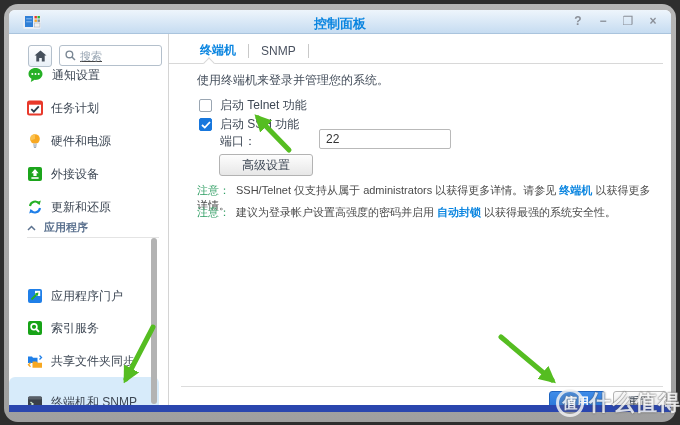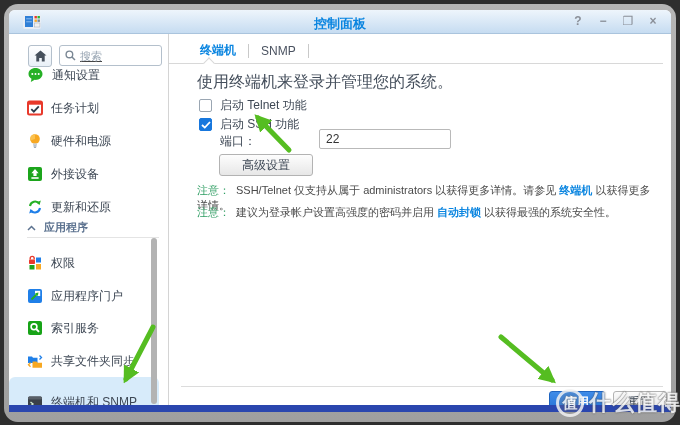--- a/index.html
+++ b/index.html
@@ -48,21 +48,21 @@
   
   .main { position:absolute; left:160px; top:24px; width:502px; height:372px; background:#fff; }
   .tabs { position:absolute; left:19px; top:8px; display:flex; align-items:center; }
   .tab { font-size:12px; padding:0 12px; color:#4a5260; cursor:pointer; }
   .tab.active { color:#0a85e0; font-weight:bold; }
   .tab-sep { width:1px; height:14px; background:#c9c9c9; }
   .tab-line { position:absolute; left:0px; top:29px; width:494px; height:1px; background:#d8d8d8; }
   .tab-notch { position:absolute; left:36px; top:25px; width:8px; height:8px; background:#fff;
                border-left:1px solid #d8d8d8; border-top:1px solid #d8d8d8; transform:rotate(45deg); }
 
-  .intro { position:absolute; left:28px; top:38px; font-size:16px; color:#454f5c; }
+  .intro { position:absolute; left:28px; top:38px; font-size:12px; color:#454f5c; }
 
   .chk-row { position:absolute; left:30px; display:flex; align-items:center; gap:8px; }
   .chk { width:13px; height:13px; border:1px solid #9aa6b2; border-radius:2px; background:#fff; }
   .chk.checked { background:#1777dd; border-color:#1777dd; display:flex; align-items:center; justify-content:center; }
   .chk-lbl { font-size:12px; color:#3d4754; }
 
   .port-lbl { position:absolute; left:51px; top:99px; font-size:12px; color:#3d4754; }
   .port-input { position:absolute; left:150px; top:95px; width:132px; height:20px;
                 border:1px solid #b9b9b9; border-radius:2px; font-size:12px; color:#333;
                 padding:0 6px; font-family:"Liberation Sans",sans-serif; outline:none; }
@@ -189,30 +189,20 @@
       </div>
 
       <div class="section-hdr" style="top:186px">
         <svg width="9" height="6" viewBox="0 0 9 6">
             <path d="M1 5 L4.5 1.5 L8 5" fill="none" stroke="#5d7390" stroke-width="1.5"></path>
           </svg>
         <span class="lbl">应用程序</span>
       </div>
       <div class="side-divider" style="top:203px"></div>
 
-      <div class="side-item" style="top:216px">
-        <svg width="16" height="16" viewBox="0 0 16 16">
-            <path d="M3.2 4.5 V3.4 a2 2 0 0 1 4 0 V4.5" fill="none" stroke="#e8392b" stroke-width="1.4"></path>
-            <rect x="2" y="4.5" width="6" height="4.5" rx=".8" fill="#e8392b"></rect>
-            <rect x="9" y="2.5" width="5" height="5" fill="#1f7fe8"></rect>
-            <rect x="2.5" y="10" width="5" height="4.5" fill="#1ca51c"></rect>
-            <rect x="9" y="9" width="5" height="5.5" fill="#f7a822"></rect>
-          </svg>
-        <span class="lbl">权限</span>
-      </div>
       <div class="side-item" style="top:249px">
         <svg width="16" height="16" viewBox="0 0 16 16">
             <rect x="1" y="1" width="14" height="14" rx="2" fill="#1f7fe8"></rect>
             <rect x="8" y="2.8" width="5.2" height="5.2" fill="#fff"></rect>
             <path d="M4.5 11.5 L10 6" stroke="#25b025" stroke-width="1.8"></path>
             <path d="M11.5 4.5 L10.8 8 L8 5.2 Z" fill="#25b025"></path>
           </svg>
         <span class="lbl">应用程序门户</span>
       </div>
       <div class="side-item" style="top:281px">

